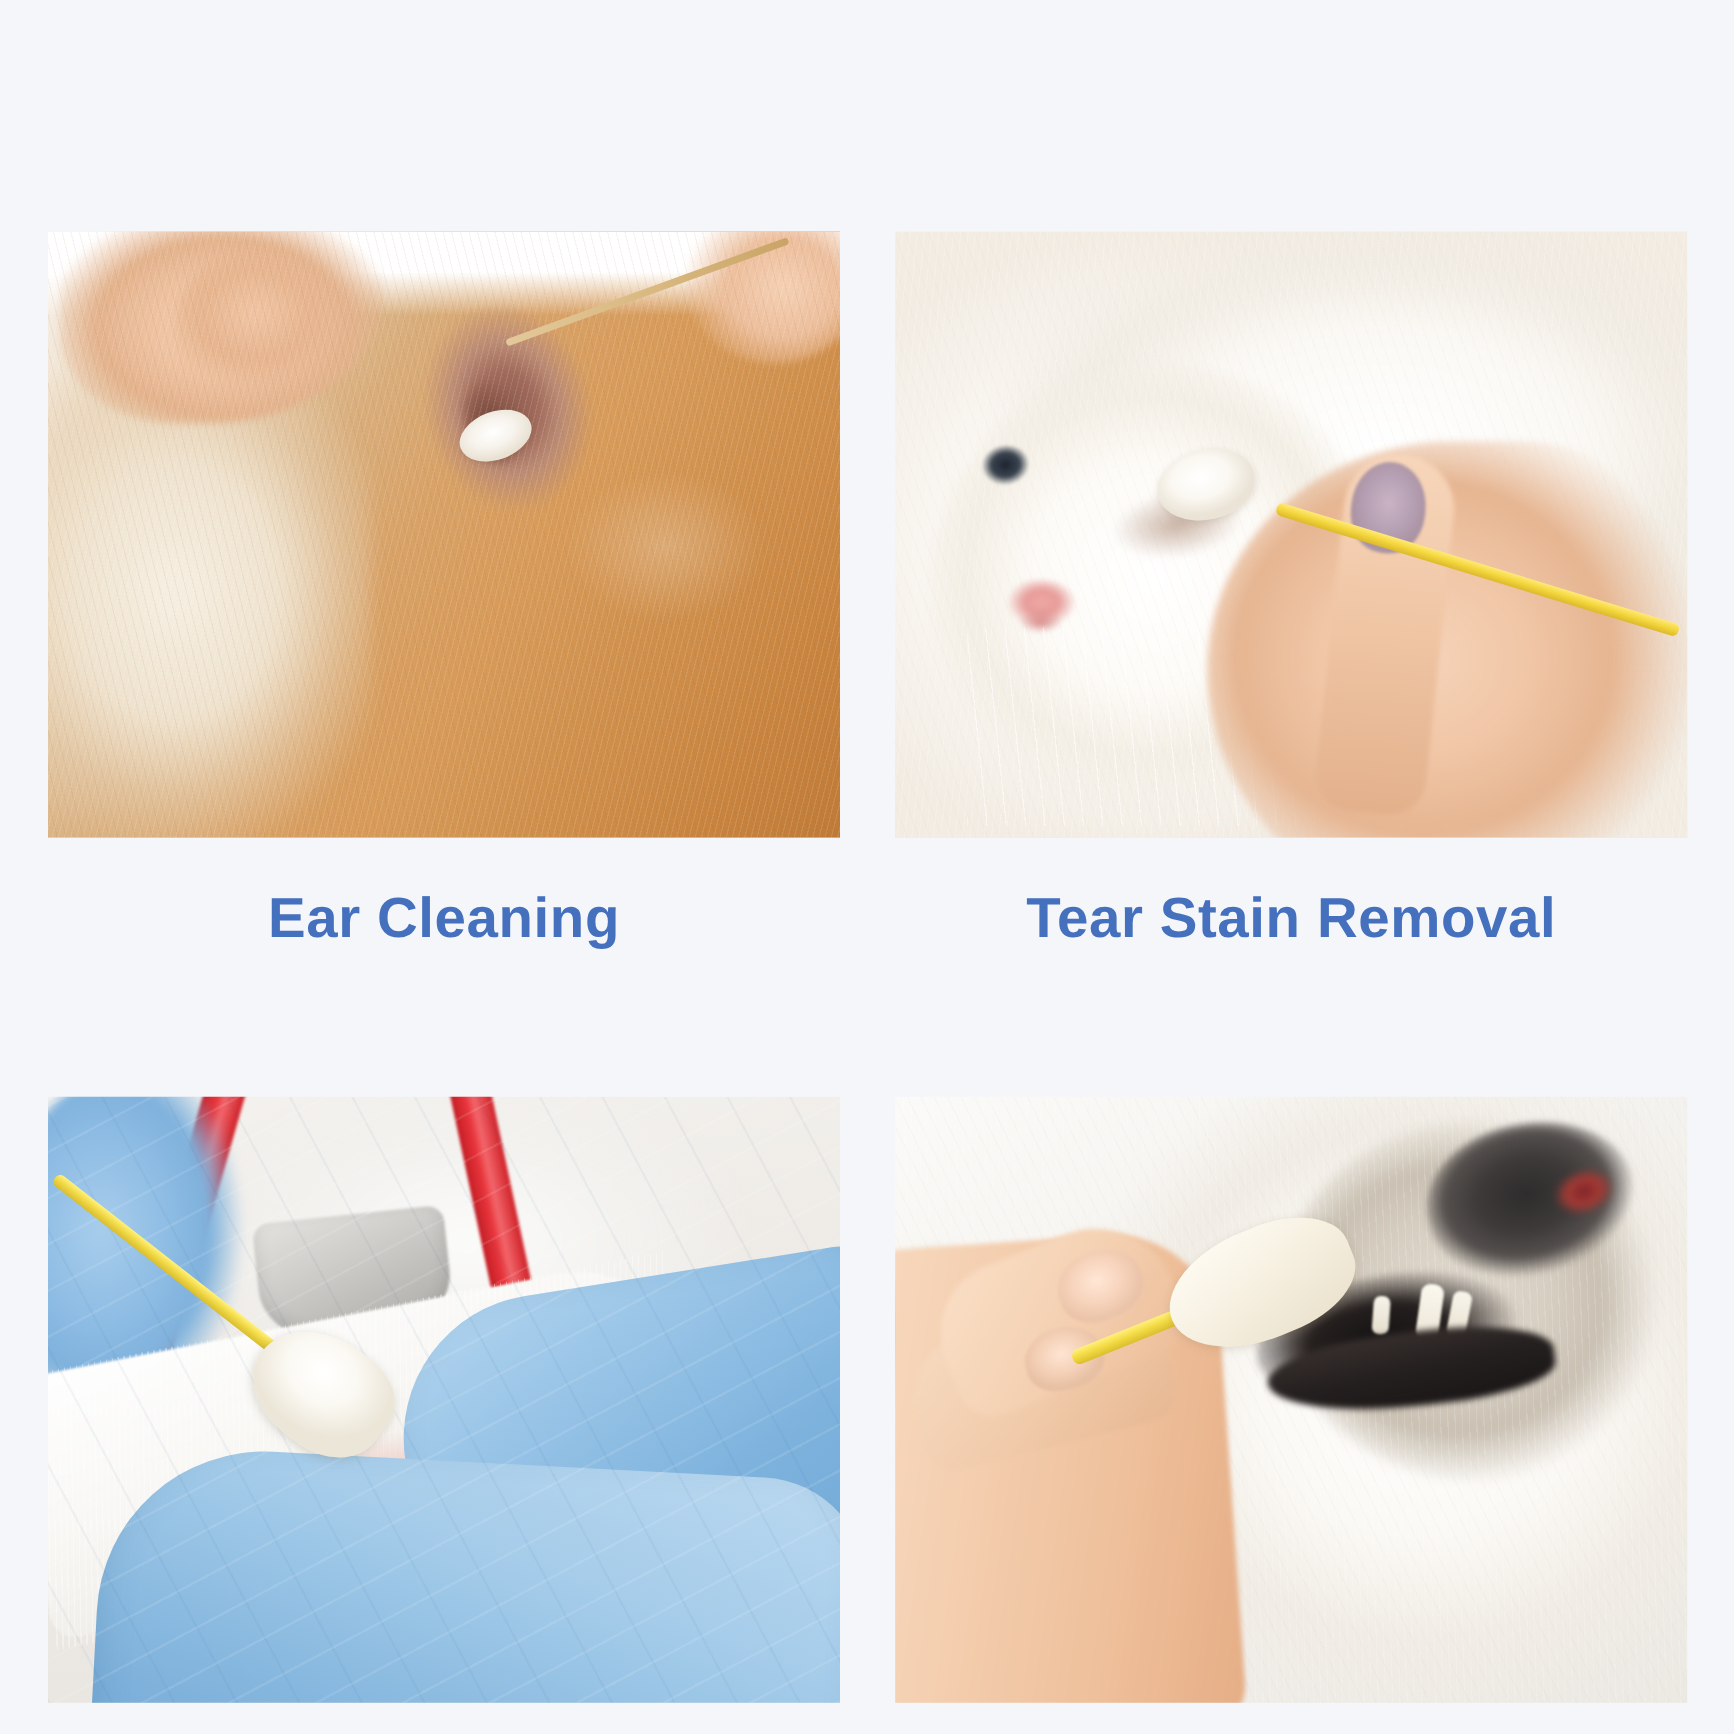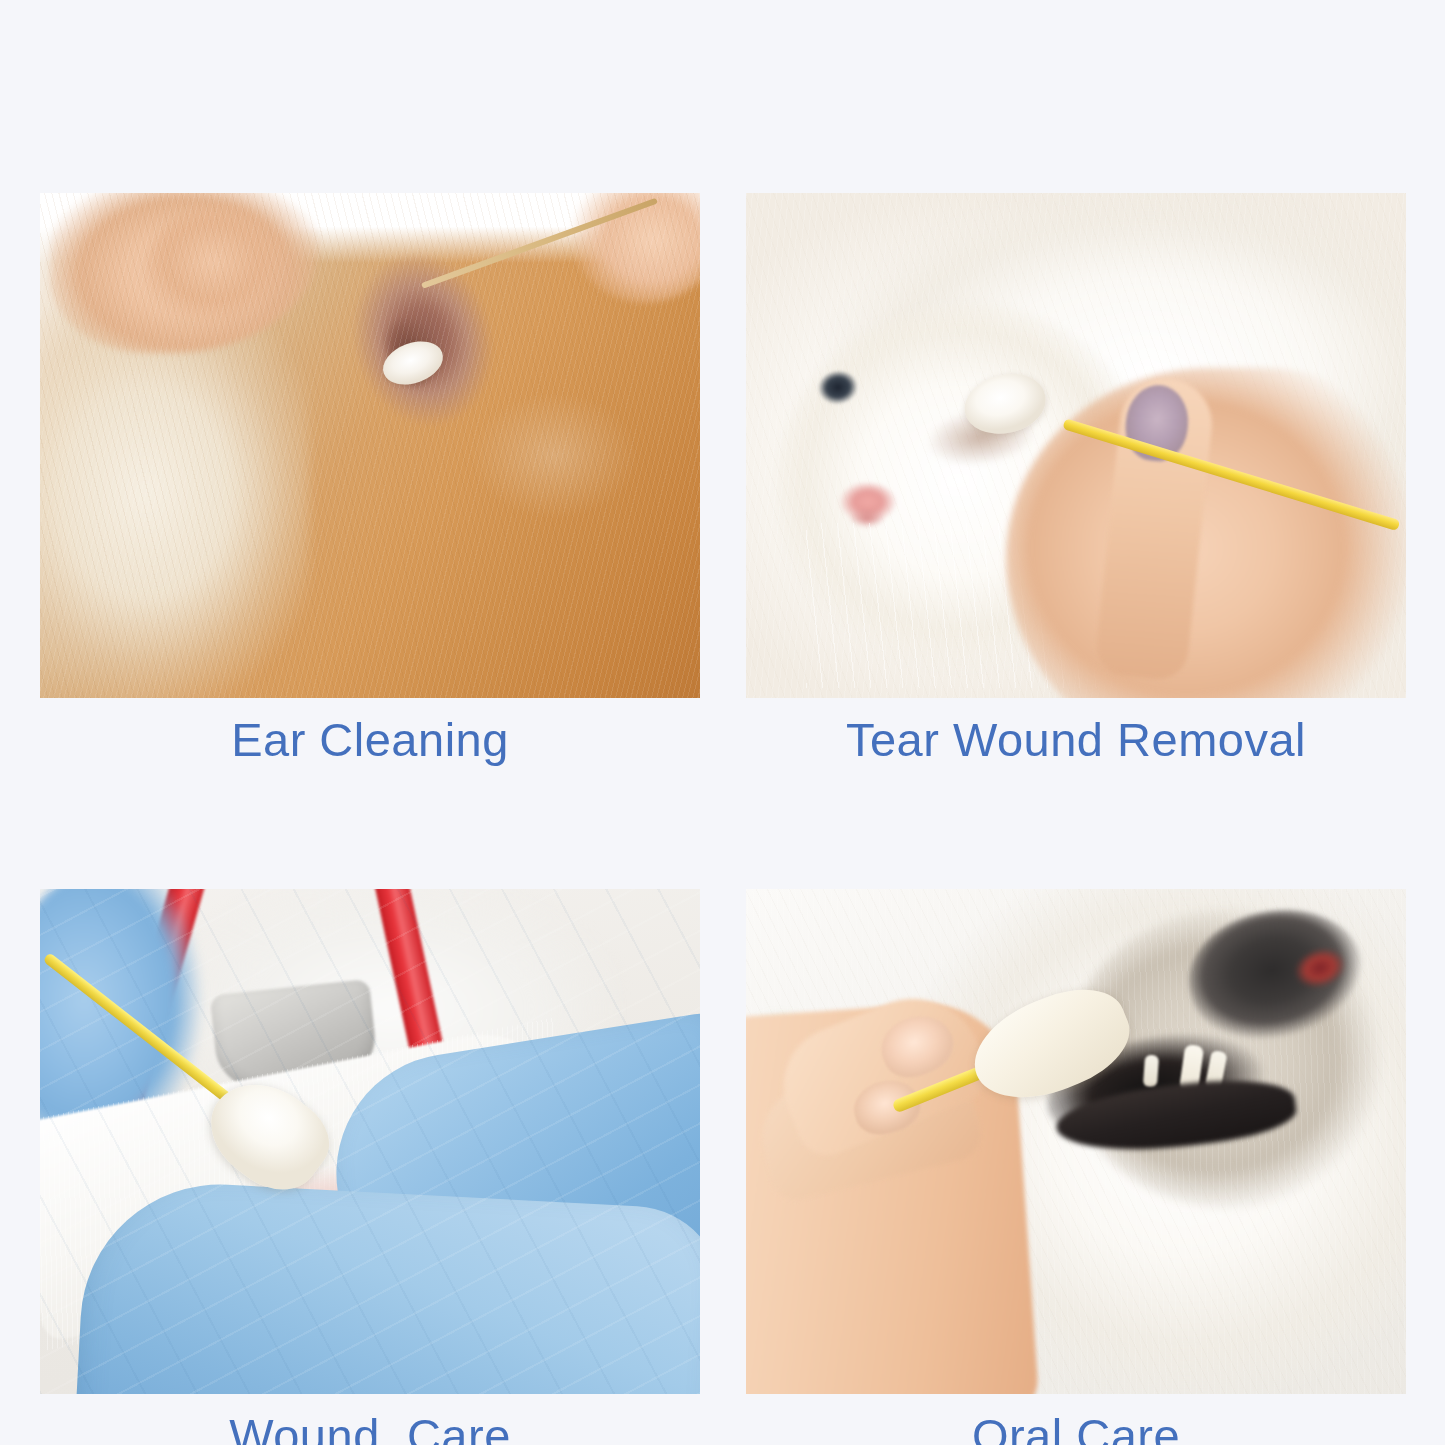--- a/index.html
+++ b/index.html
@@ -65,21 +65,22 @@
     overflow: hidden;
     background: #ffffff;
   }
   .caption {
     text-align: center;
     color: #4470bd;
     font-family: "Liberation Sans", sans-serif;
     font-size: 47px;
     letter-spacing: 0.5px;
     white-space: pre;
-    padding-top: 14px;
+    padding-top: 39px;
+    font-weight: bold;
   }
   .row-gap { height: 122px; }
 
   
   .p1 {
     background:
       radial-gradient(ellipse 120px 90px at 78% 52%, rgba(255,255,255,0.22), rgba(255,255,255,0) 70%),
       linear-gradient(122deg,
         #f7f3ee 0%, #f2e6d6 8%, #e9d3b4 17%,
         #dfc099 26%, #d9ae7c 36%, #d8a165 48%,
@@ -529,21 +530,21 @@
           <div class="p2-nose"></div>
           <div class="p2-nose2"></div>
           <div class="p2-tearzone"></div>
           <div class="p2-whiskers"></div>
           <div class="p2-hand"></div>
           <div class="p2-finger1"></div>
           <div class="p2-nail"></div>
           <div class="p2-stick"></div>
           <div class="p2-tip"></div>
         </div>
-        <div class="caption">Tear Wound Removal</div>
+        <div class="caption">Tear Stain Removal</div>
       </div>
 
     </div>
 
     <div class="row-gap"></div>
 
     <div class="row">
 
       <div class="cell">
         <div class="photo p3">

